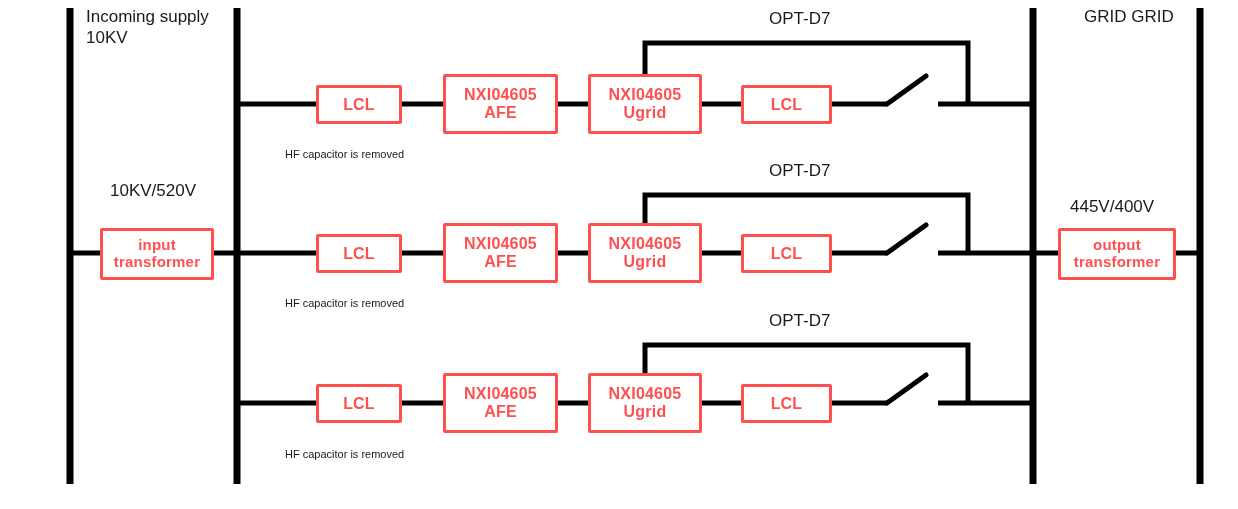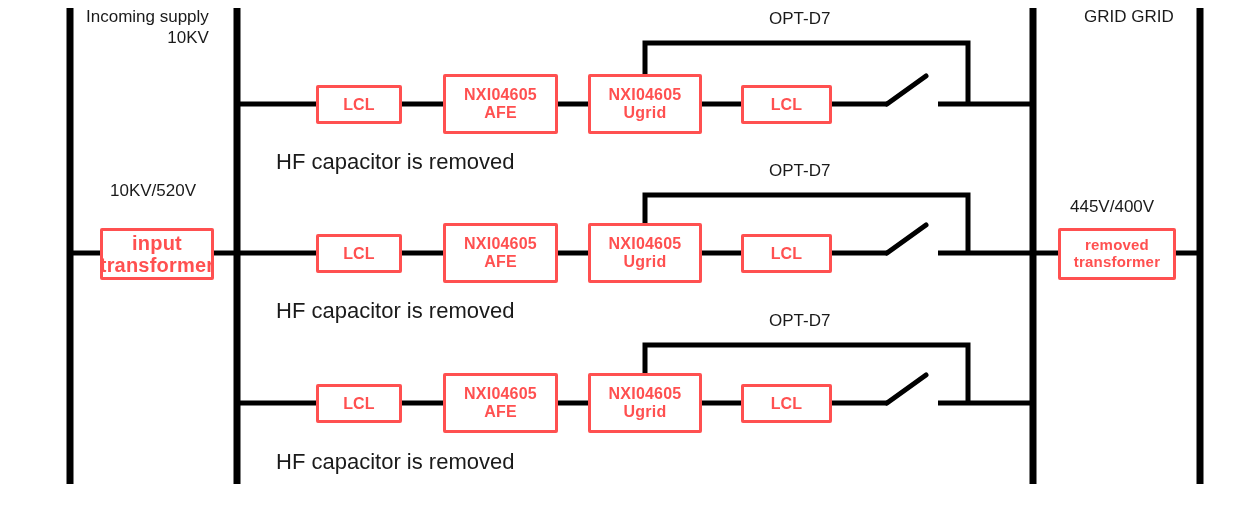--- a/index.html
+++ b/index.html
@@ -52,21 +52,21 @@
   .rbox .l1, .rbox .l2 { display: block; white-space: nowrap; }
 
   .lbl {
     position: absolute;
     color: #1a1a1a;
     font-size: 17px;
     line-height: 1.25;
     white-space: pre;
     font-weight: normal;
   }
-  .lbl.small { font-size: 22px; }
+  .lbl.small { font-size: 11px; margin-left: 9px; }
 </style>
 </head>
 <body>
 
 <div id="diagram-root">
 
   <svg id="wires" viewBox="0 0 1238 509" xmlns="http://www.w3.org/2000/svg">
 
     <line class="bus" x1="70" y1="8" x2="70" y2="484"></line>
     <line class="bus" x1="237" y1="8" x2="237" y2="484"></line>
@@ -101,44 +101,44 @@
     <line class="wire" x1="237" y1="403" x2="318" y2="403"></line>
     <line class="wire" x1="400" y1="403" x2="444" y2="403"></line>
     <line class="wire" x1="557" y1="403" x2="589" y2="403"></line>
     <line class="wire" x1="701" y1="403" x2="742" y2="403"></line>
     <line class="wire" x1="831" y1="403" x2="887" y2="403"></line>
     <line class="switch-blade" x1="887" y1="403" x2="926" y2="375"></line>
     <line class="wire" x1="938" y1="403" x2="1033" y2="403"></line>
     <path class="bracket" d="M 645 374 L 645 345 L 968 345 L 968 403"></path>
   </svg>
 
-  <div class="lbl" style="left:86px; top:6px;text-align:right;">Incoming supply
+  <div class="lbl" style="left:86px; top:6px;">Incoming supply
 10KV</div>
 
   <div class="lbl" style="left:1084px; top:6px;">GRID GRID</div>
 
   <div class="lbl" style="left:110px; top:180px;">10KV/520V</div>
 
   <div class="lbl" style="left:1070px; top:196px;">445V/400V</div>
 
   <div class="lbl" style="left:769px; top:8px;">OPT-D7</div>
   <div class="lbl" style="left:769px; top:160px;">OPT-D7</div>
   <div class="lbl" style="left:769px; top:310px;">OPT-D7</div>
 
   <div class="lbl small" style="left:276px; top:148px;">HF capacitor is removed</div>
   <div class="lbl small" style="left:276px; top:297px;">HF capacitor is removed</div>
   <div class="lbl small" style="left:276px; top:448px;">HF capacitor is removed</div>
 
-  <div class="rbox" style="left:100px; top:228px; width:114px; height:52px; font-size:20px;">
+  <div class="rbox" style="left:100px; top:228px; width:114px; height:52px; font-size:15px;">
     <span class="l1">input</span>
     <span class="l2">transformer</span>
   </div>
 
   <div class="rbox" style="left:1058px; top:228px; width:118px; height:52px; font-size:15px;">
-    <span class="l1">removed</span>
+    <span class="l1">output</span>
     <span class="l2">transformer</span>
   </div>
 
   <div class="rbox" style="left:316px; top:85px; width:86px; height:39px; font-size:16px;">
     <span class="l1">LCL</span>
   </div>
   <div class="rbox" style="left:443px; top:74px; width:115px; height:60px; font-size:16px;">
     <span class="l1">NXI04605</span>
     <span class="l2">AFE</span>
   </div>

